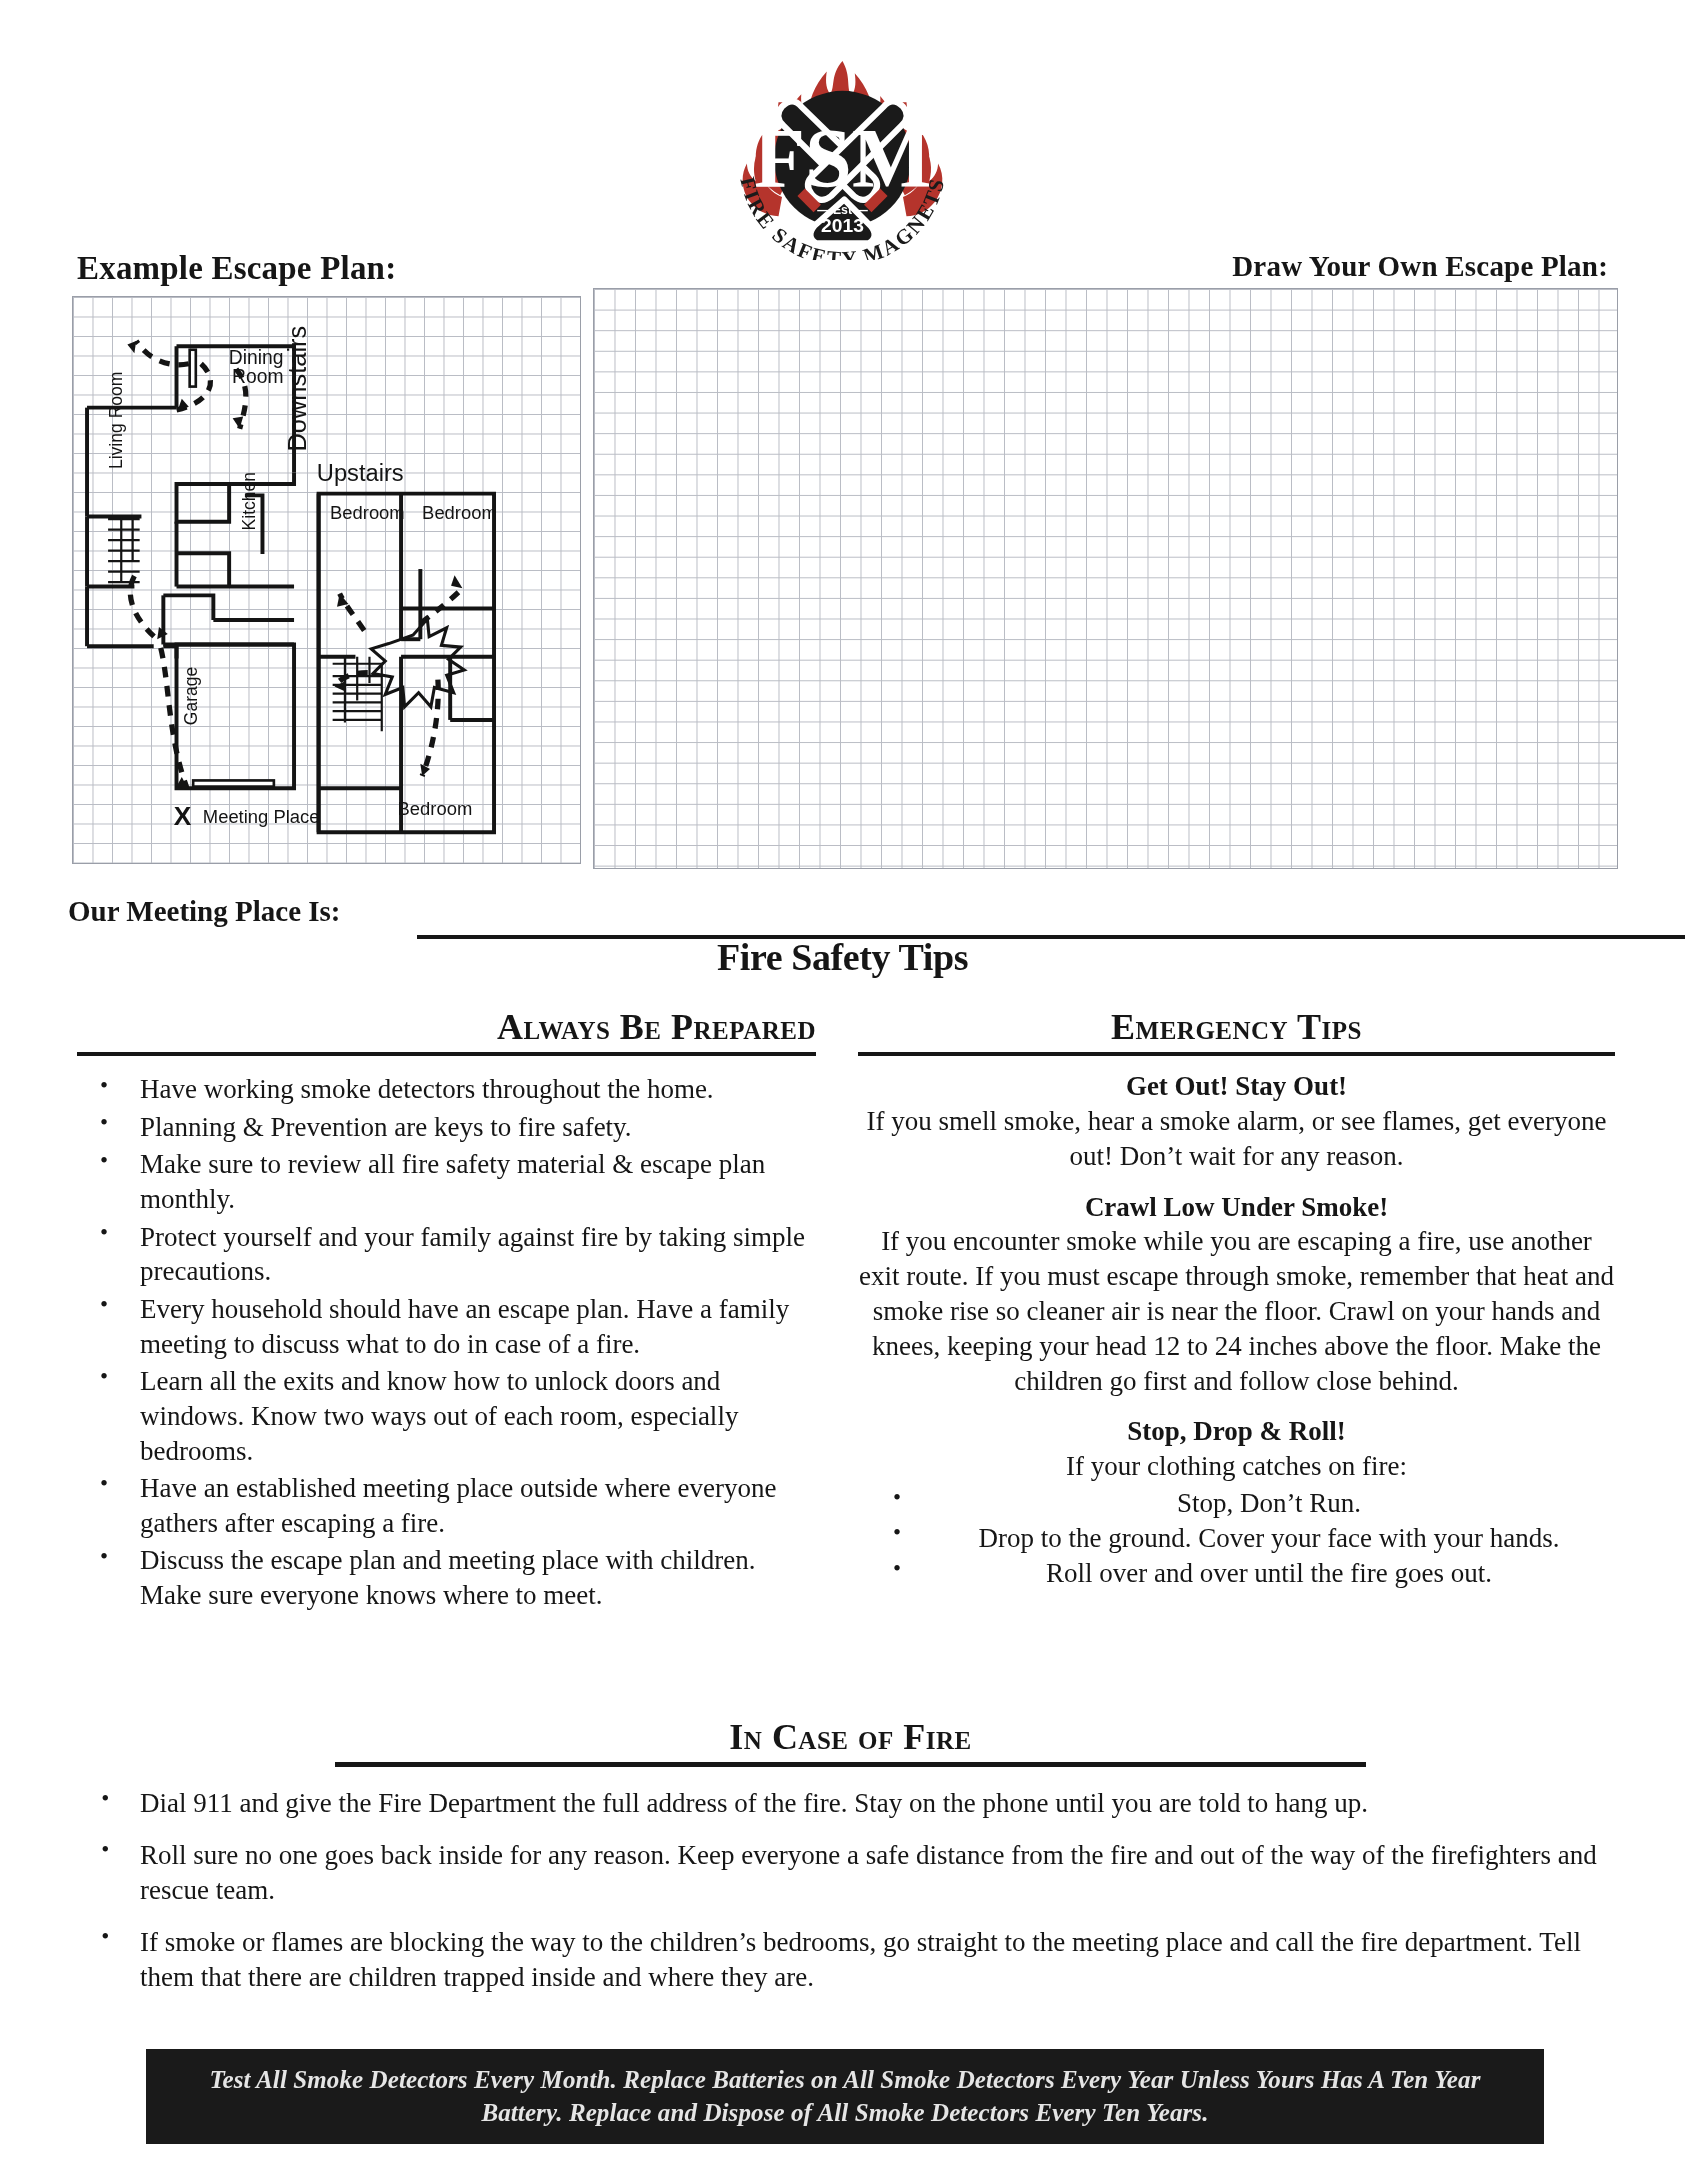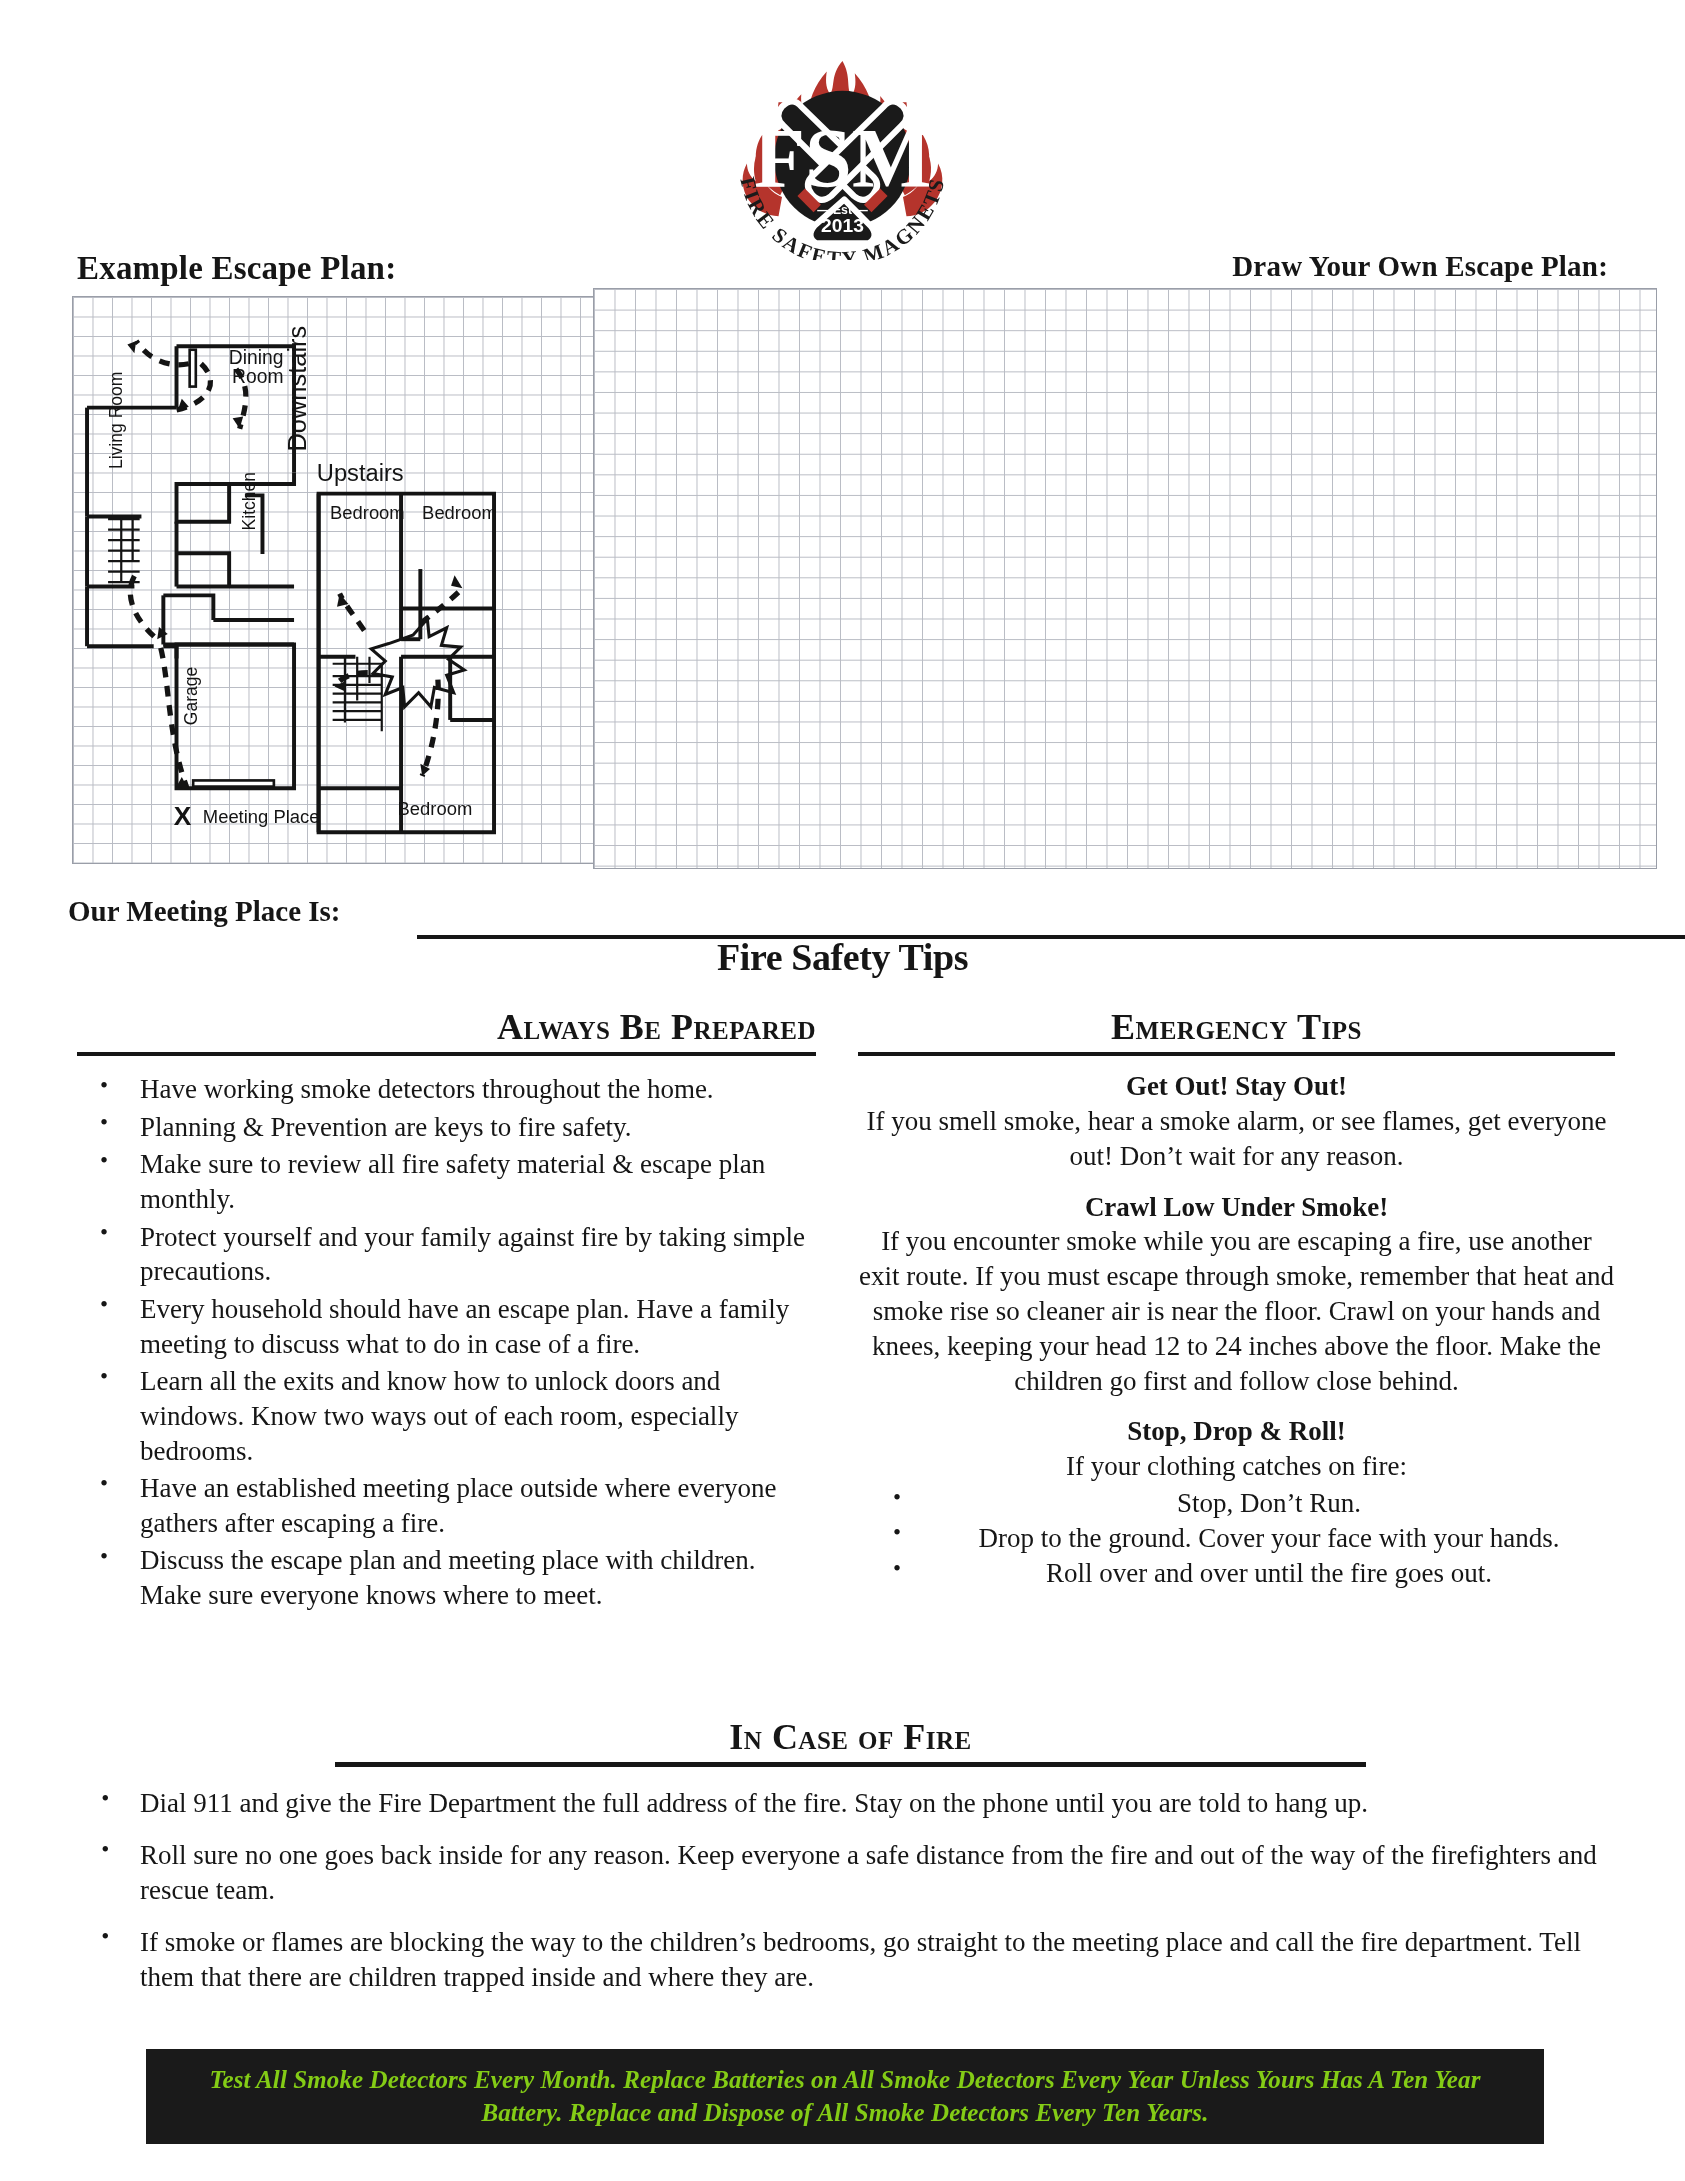--- a/index.html
+++ b/index.html
@@ -24,21 +24,20 @@
     font-size:29px;font-weight:bold;letter-spacing:0.2px;
   }
 
   
   .grid-panel{
     position:absolute;background:#ffffff;
     background-image:
       linear-gradient(to right, #b9bcc4 0.9px, transparent 0.9px),
       linear-gradient(to bottom, #b9bcc4 0.9px, transparent 0.9px);
     border:0.9px solid #9a9ea8;
-    padding-left:39px;
   }
   #example-grid{
     left:72px;top:296px;width:507px;height:566px;
     background-size:19.5px 19.5px;
   }
   #draw-grid{
     left:593px;top:288px;width:1023px;height:579px;
     background-size:20.5px 20.6px;
   }
   #floorplan-svg{position:absolute;left:0;top:0;width:507px;height:566px;}
@@ -109,21 +108,21 @@
   ul.icof-list > li::before{
     content:"\2022";position:absolute;left:12.3px;top:-2.6px;font-size:23px;
   }
 
   
   .banner{
     position:absolute;left:146px;top:2049px;width:1398px;height:95px;
     background:#1a1a1a;display:flex;align-items:center;justify-content:center;
   }
   .banner-text{
-    color:#84cc16;font-size:25px;font-weight:bold;font-style:italic;
+    color:#e5e5e5;font-size:25px;font-weight:bold;font-style:italic;
     text-align:center;line-height:1.30;width:1317px;letter-spacing:0.1px;
   }
 </style>
 </head>
 <body>
 
 <div class="page">
 
   <div class="logo-wrap">
     <svg viewBox="0 0 270 235" xmlns="http://www.w3.org/2000/svg">

